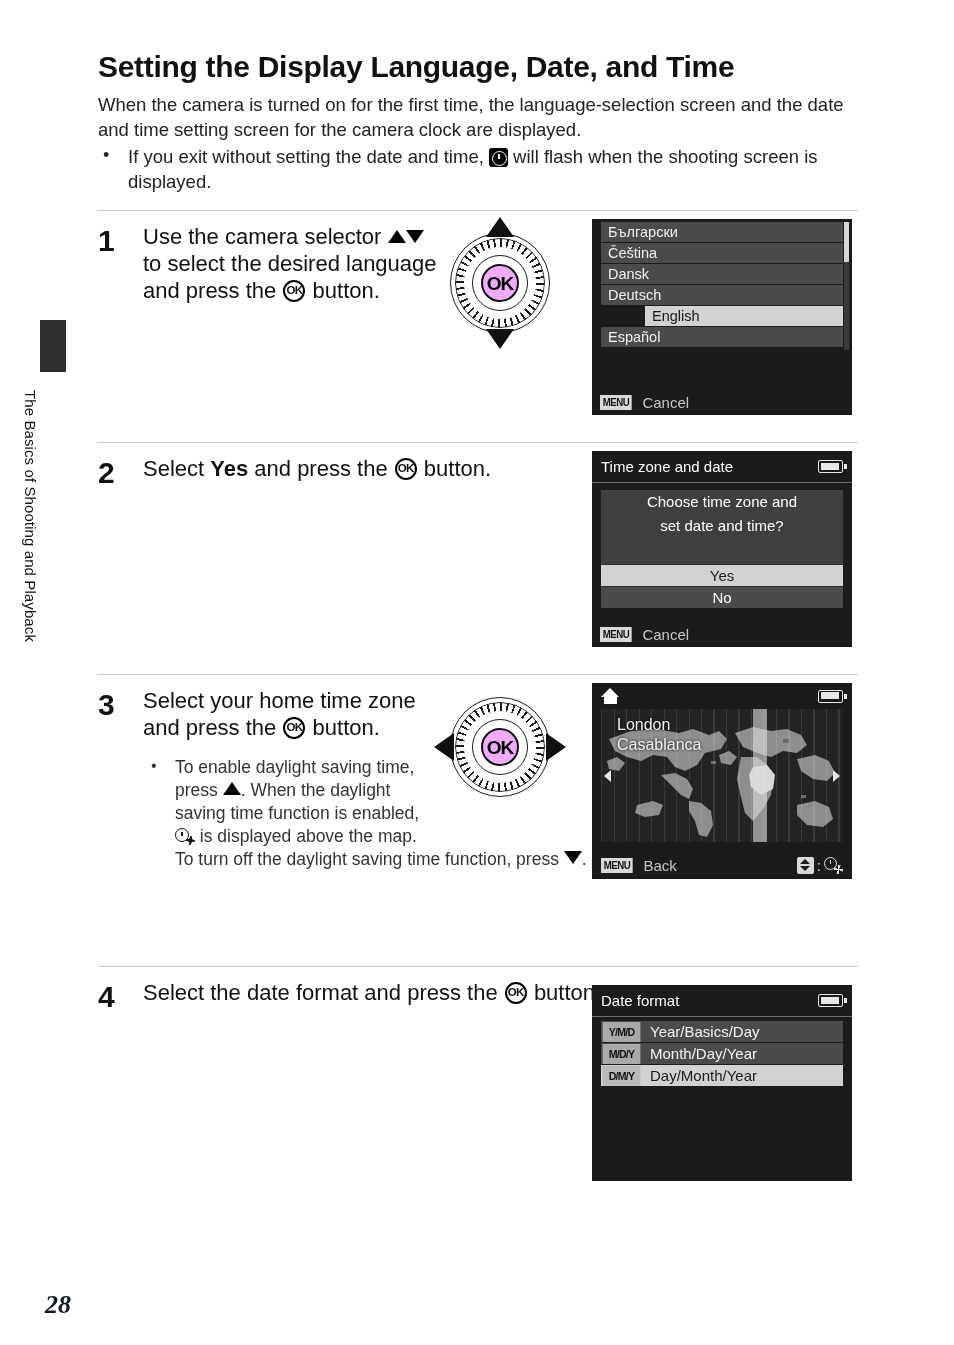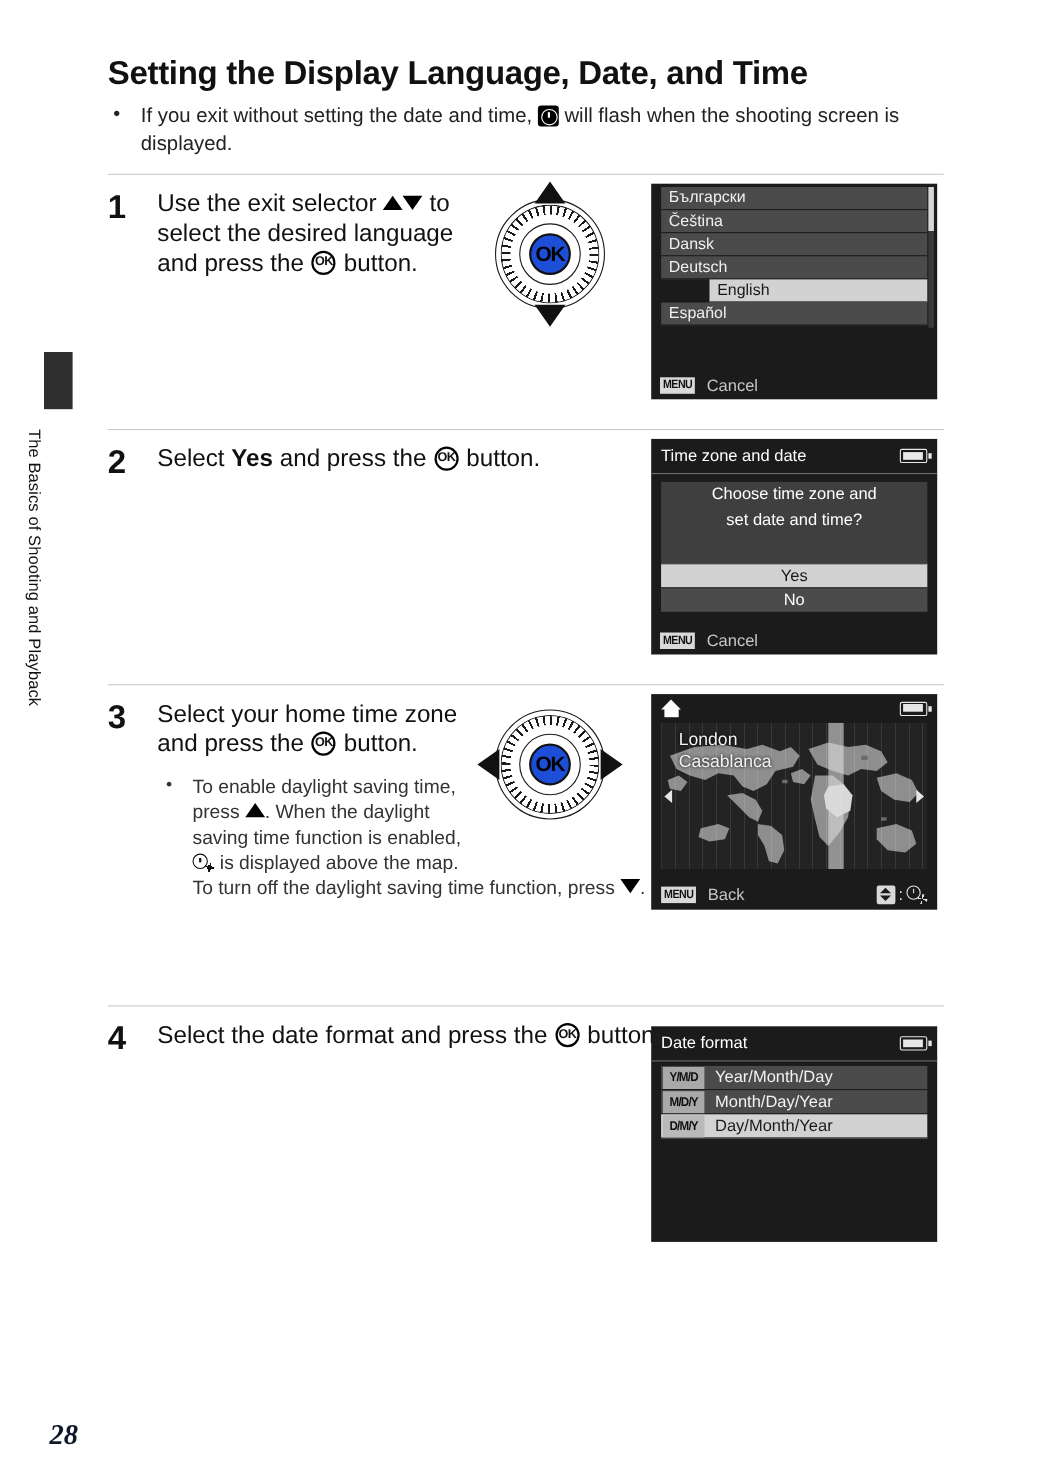--- a/index.html
+++ b/index.html
@@ -244,21 +244,21 @@
     border-radius: 50%;
     border: 1.6px solid #1a1a1a;
     background: #fff;
   }
   .dial .ok-btn {
     position: absolute;
     left: 31px; top: 31px;
     width: 38px; height: 38px;
     border-radius: 50%;
     border: 2.6px solid #111;
-    background: #1d4ed8;
+    background: #f0abfc;
     display: flex; align-items: center; justify-content: center;
   }
   .dial .ok-btn span {
     font-size: 19px; font-weight: bold;
     letter-spacing: -1px;
     line-height: 1;
     font-family: "Liberation Sans", sans-serif;
   }
   .arr {
     position: absolute;
@@ -570,31 +570,32 @@
 </head>
 <body>
 
 <div class="side-tab"></div>
 <div class="side-label">The Basics of Shooting and Playback</div>
 
 <div class="content">
 
   <h1 class="page-title">Setting the Display Language, Date, and Time</h1>
 
+  <p class="intro">When the camera is turned on for the first time, the language-selection screen and the date and time setting screen for the camera clock are displayed.</p>
 
   <p class="intro-bullet">
     <span class="dot">•</span><span>If you exit without setting the date and time, </span><span class="clock-glyph"></span><span> will flash when the shooting screen is displayed.</span>
   </p>
 
   <hr class="hr">
 
   <div class="step" style="min-height:215px;">
     <div class="step-num">1</div>
     <div class="step-body">
-      <p class="step-text"><span>Use the exit selector </span><span class="tri-up"></span><span class="tri-dn"></span><span> to select the desired language and press the </span><span class="okg"></span><span> button.</span></p>
+      <p class="step-text"><span>Use the camera selector </span><span class="tri-up"></span><span class="tri-dn"></span><span> to select the desired language and press the </span><span class="okg"></span><span> button.</span></p>
     </div>
 
     <div class="dial-wrap" style="left:338px; top:8px;">
       <div class="dial">
         <div class="ring-outer"></div>
         <div class="ribs"></div>
         <div class="ring-inner"></div>
         <div class="ok-btn">
             <span>OK</span>
           </div>
@@ -745,21 +746,21 @@
     <div class="lcd" style="left:494px; top:18px;">
       <div class="lcd-title">
         <span class="t">Date format</span>
         <span class="batt">
             <i></i>
           </span>
       </div>
       <div class="df-list">
         <div class="df-row">
           <span class="df-badge">Y/M/D</span>
-          <span>Year/Month/Day</span>
+          <span>Year/Basics/Day</span>
         </div>
         <div class="df-row">
           <span class="df-badge">M/D/Y</span>
           <span>Month/Day/Year</span>
         </div>
         <div class="df-row sel">
           <span class="df-badge">D/M/Y</span>
           <span>Day/Month/Year</span>
         </div>
       </div>

